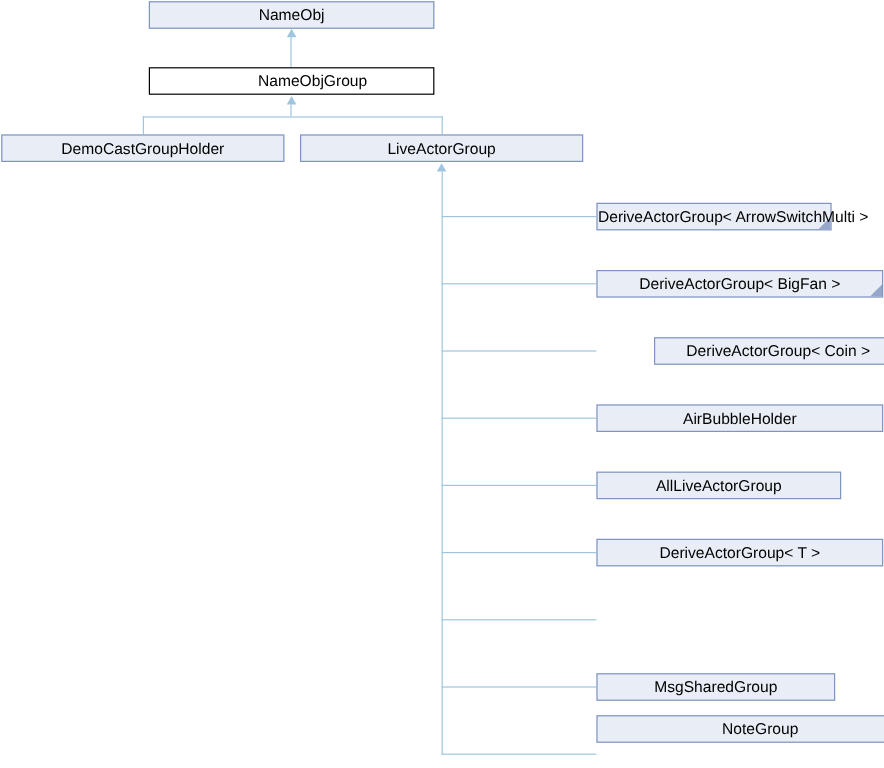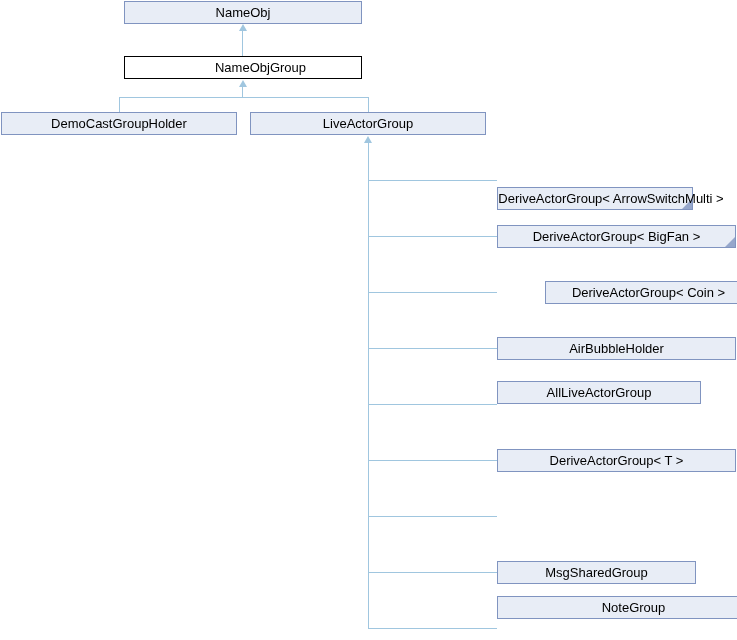--- a/index.html
+++ b/index.html
@@ -109,40 +109,40 @@
   </div>
 
   <div class="node" style="left:1px;top:112px;width:236px;">
     <span class="lbl">DemoCastGroupHolder</span>
   </div>
 
   <div class="node" style="left:250px;top:112px;width:236px;">
     <span class="lbl">LiveActorGroup</span>
   </div>
 
-  <div class="node" style="left:497px;top:187px;width:196px;padding-left:32px;">
+  <div class="node" style="left:497px;top:169px;width:196px;padding-left:32px;">
     <span class="lbl">DeriveActorGroup&lt; ArrowSwitchMulti &gt;</span>
     <span class="fold"></span>
   </div>
 
   <div class="node" style="left:497px;top:225px;width:239px;">
     <span class="lbl">DeriveActorGroup&lt; BigFan &gt;</span>
     <span class="fold"></span>
   </div>
 
   <div class="node" style="left:497px;top:281px;width:207px;margin-left:48px;">
     <span class="lbl">DeriveActorGroup&lt; Coin &gt;</span>
     <span class="fold"></span>
   </div>
 
   <div class="node" style="left:497px;top:337px;width:239px;">
     <span class="lbl">AirBubbleHolder</span>
   </div>
 
-  <div class="node" style="left:497px;top:381px;width:204px;">
+  <div class="node" style="left:497px;top:393px;width:204px;">
     <span class="lbl">AllLiveActorGroup</span>
   </div>
 
   <div class="node" style="left:497px;top:449px;width:239px;">
     <span class="lbl">DeriveActorGroup&lt; T &gt;</span>
   </div>
 
 
   <div class="node" style="left:497px;top:561px;width:199px;">
     <span class="lbl">MsgSharedGroup</span>

